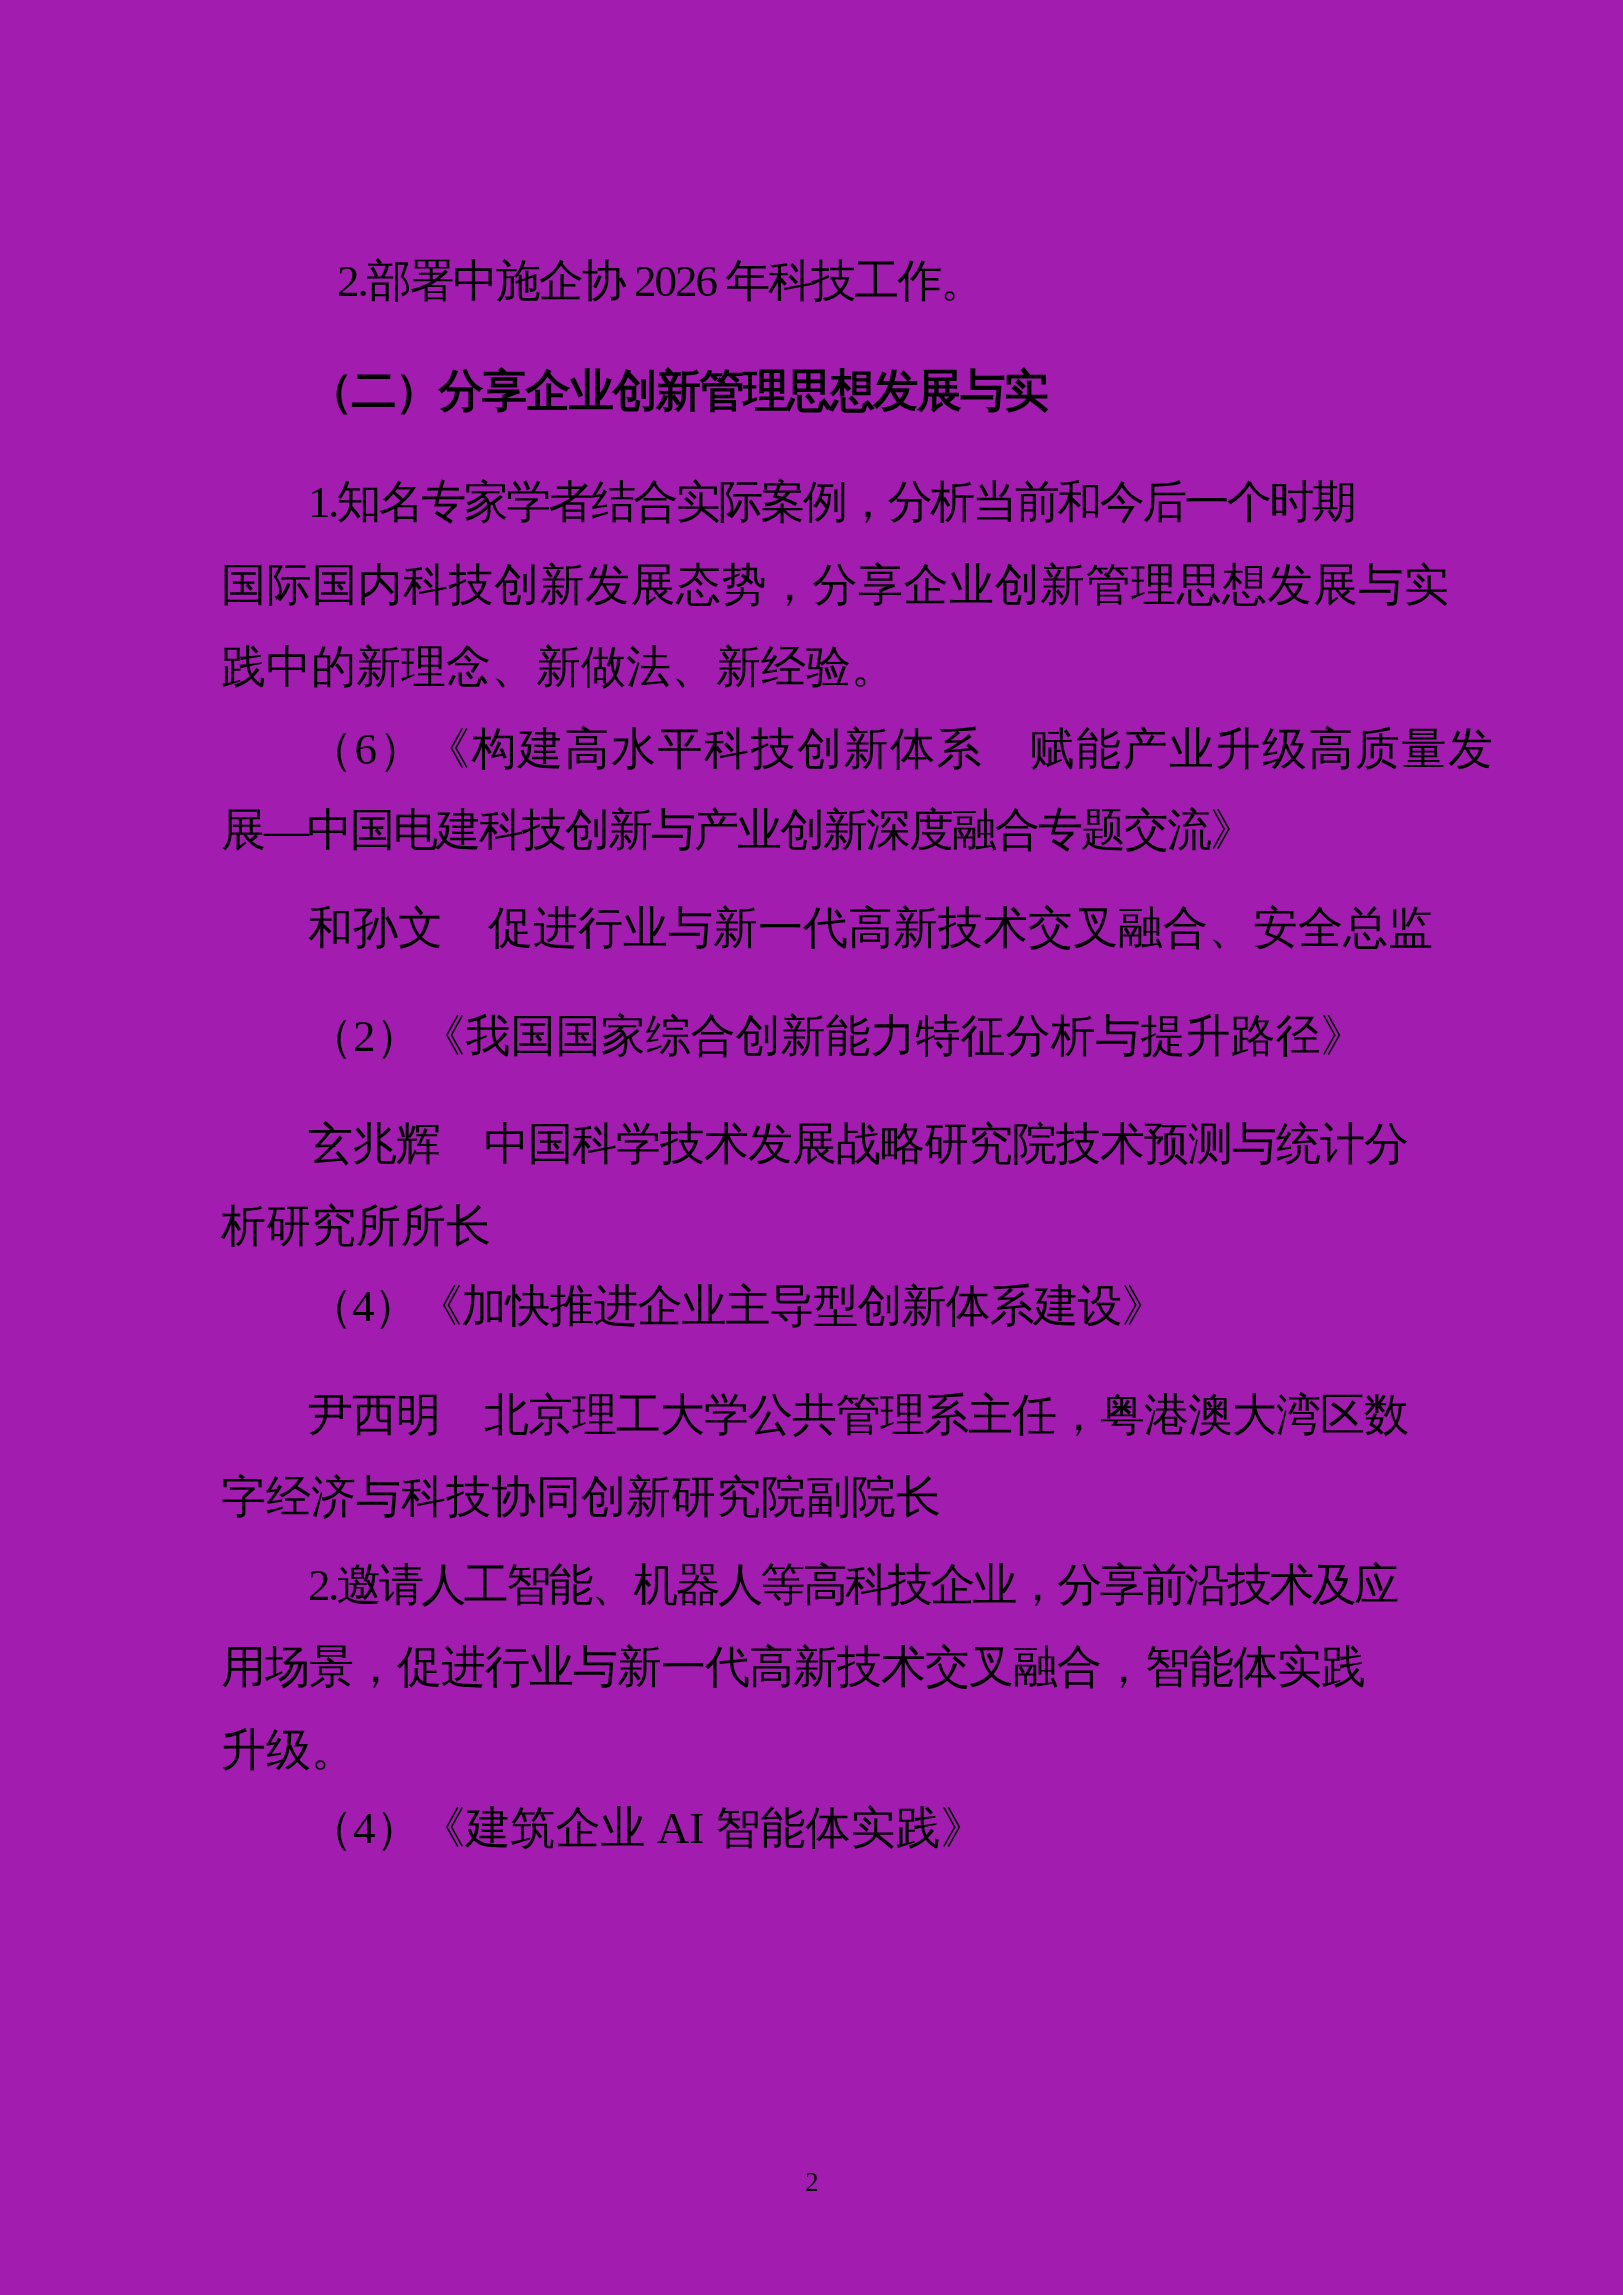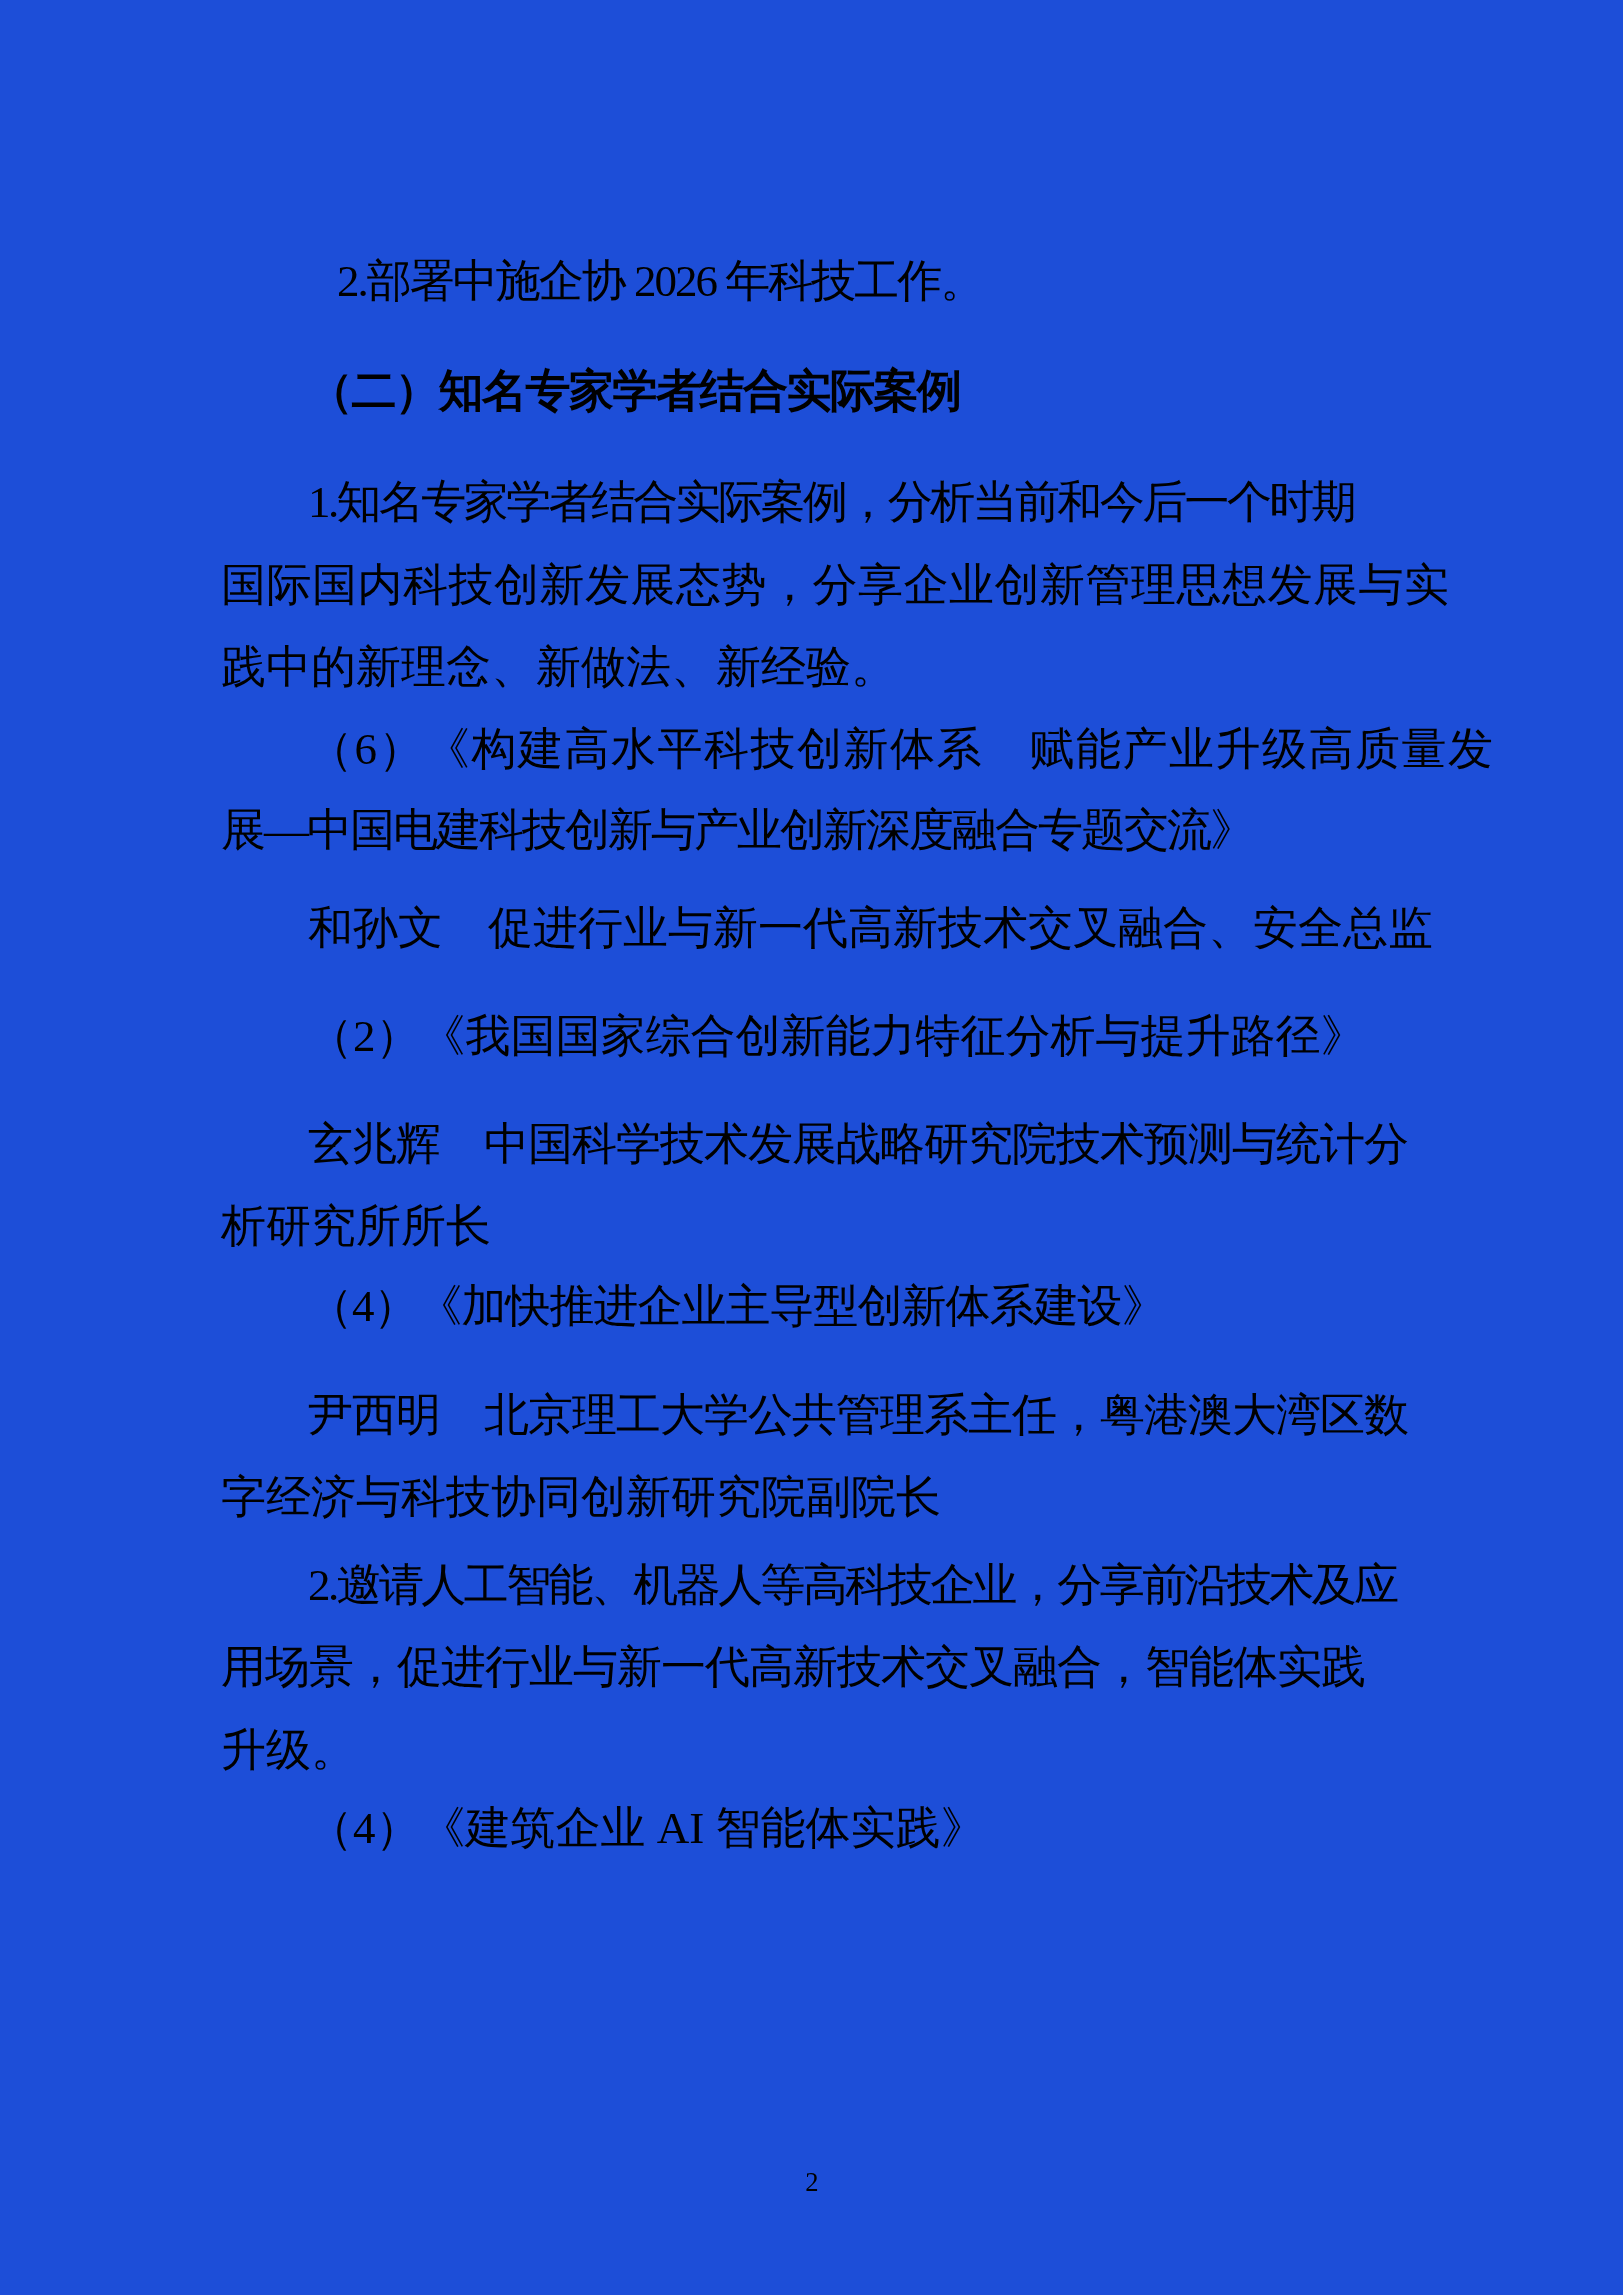--- a/index.html
+++ b/index.html
@@ -4,21 +4,21 @@
 <style>
   html, body {
     margin: 0;
     padding: 0;
     background: #ffffff;
   }
   .page {
     position: relative;
     width: 1624px;
     height: 2295px;
-    background: #1d4ed8;
+    background: #a21caf;
     color: #000000;
     font-family: "Liberation Serif", "DejaVu Serif", serif;
     overflow: hidden;
   }
   .ln {
     position: absolute;
     left: 221px;
     right: 153px;
     margin: 0;
     font-size: 45px;
@@ -40,21 +40,21 @@
     line-height: 31px;
     color: #000000;
   }
 </style>
 </head>
 <body>
 
 <div class="page">
 
   <p class="ln ind-l1" style="top:243px;  letter-spacing:-2px">2.部署中施企协 2026 年科技工作。</p>
-  <p class="ln ind heading" style="top:353px; letter-spacing:-1.5px">（二）知名专家学者结合实际案例</p>
+  <p class="ln ind heading" style="top:353px; letter-spacing:-1.5px">（二）分享企业创新管理思想发展与实</p>
 
   <p class="ln ind" style="top:464px;  letter-spacing:-2.6px">1.知名专家学者结合实际案例，分析当前和今后一个时期</p>
   <p class="ln" style="top:547px; letter-spacing:0.5px">国际国内科技创新发展态势，分享企业创新管理思想发展与实</p>
   <p class="ln" style="top:629px">践中的新理念、新做法、新经验。</p>
 
   <p class="ln ind" style="top:711px; letter-spacing:1.5px">（6）《构建高水平科技创新体系　赋能产业升级高质量发</p>
   <p class="ln" style="top:792px; letter-spacing:-2px">展—中国电建科技创新与产业创新深度融合专题交流》</p>
   <p class="ln ind" style="top:890px">和孙文　促进行业与新一代高新技术交叉融合、安全总监</p>
 
   <p class="ln ind" style="top:998px">（2）《我国国家综合创新能力特征分析与提升路径》</p>

